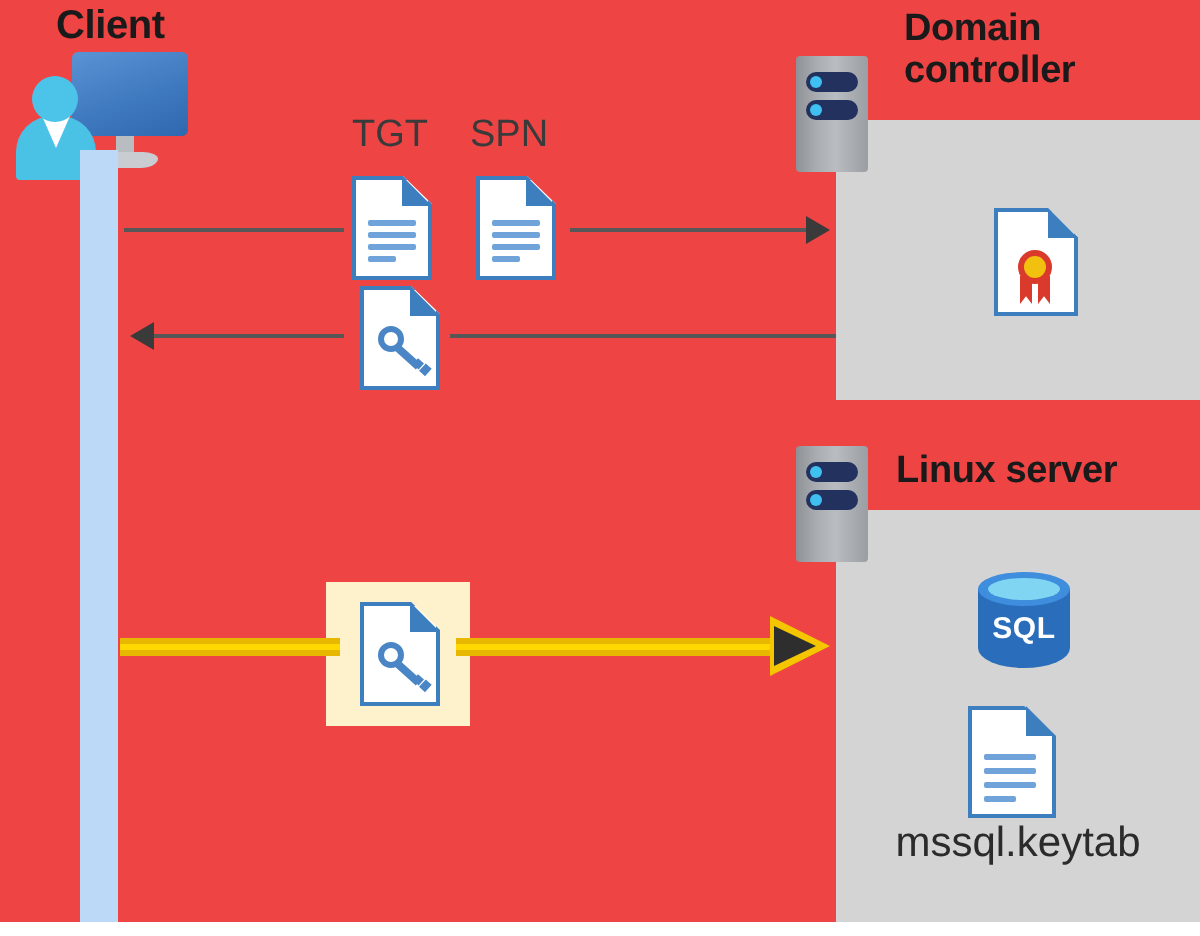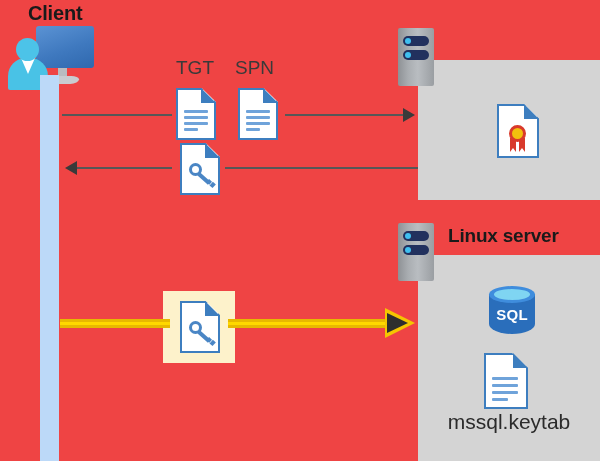--- a/index.html
+++ b/index.html
@@ -366,20 +366,24 @@
   <div class="abs" id="dc-rack">
     <div class="rack">
       <div class="bay b1">
           <div class="led"></div>
         </div>
       <div class="bay b2">
           <div class="led"></div>
         </div>
     </div>
   </div>
+  <div class="abs title-bold nosel" id="dc-title">
+    <div>Domain</div>
+    <div>controller</div>
+  </div>
 
   <div class="doc" id="cert-icon">
     <div class="page"></div>
     <div class="fold"></div>
     <div class="cert-ribbon-l"></div>
     <div class="cert-ribbon-r"></div>
     <div class="cert-medal"></div>
   </div>
 
   <div class="abs" id="lx-rack">

